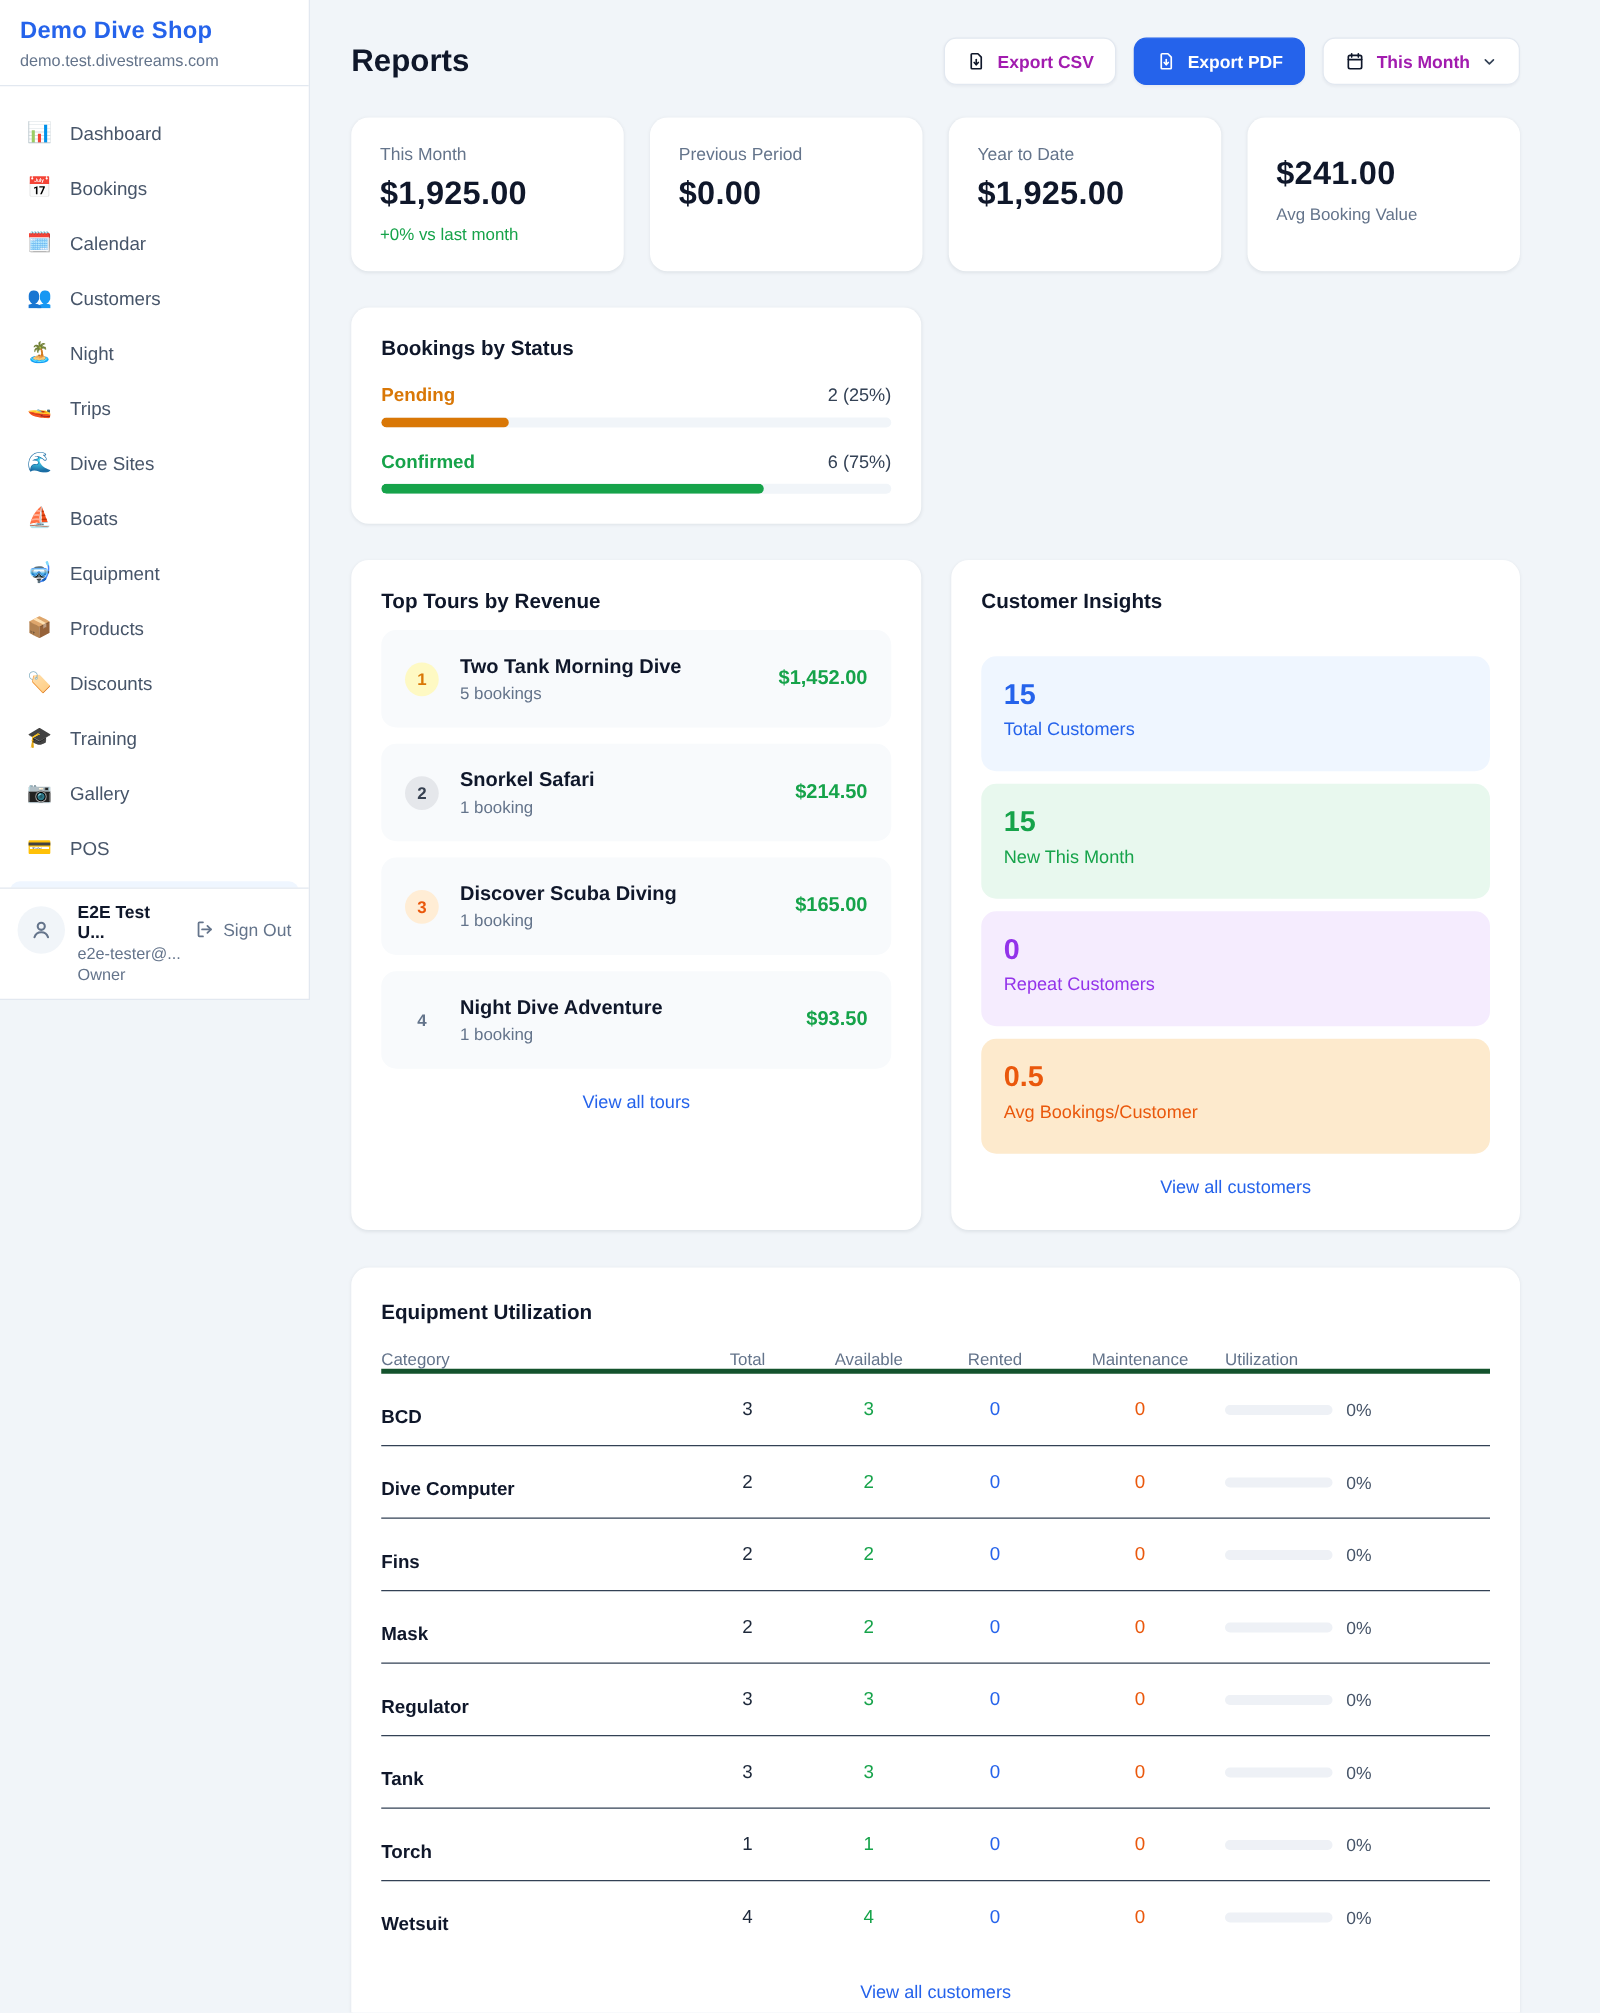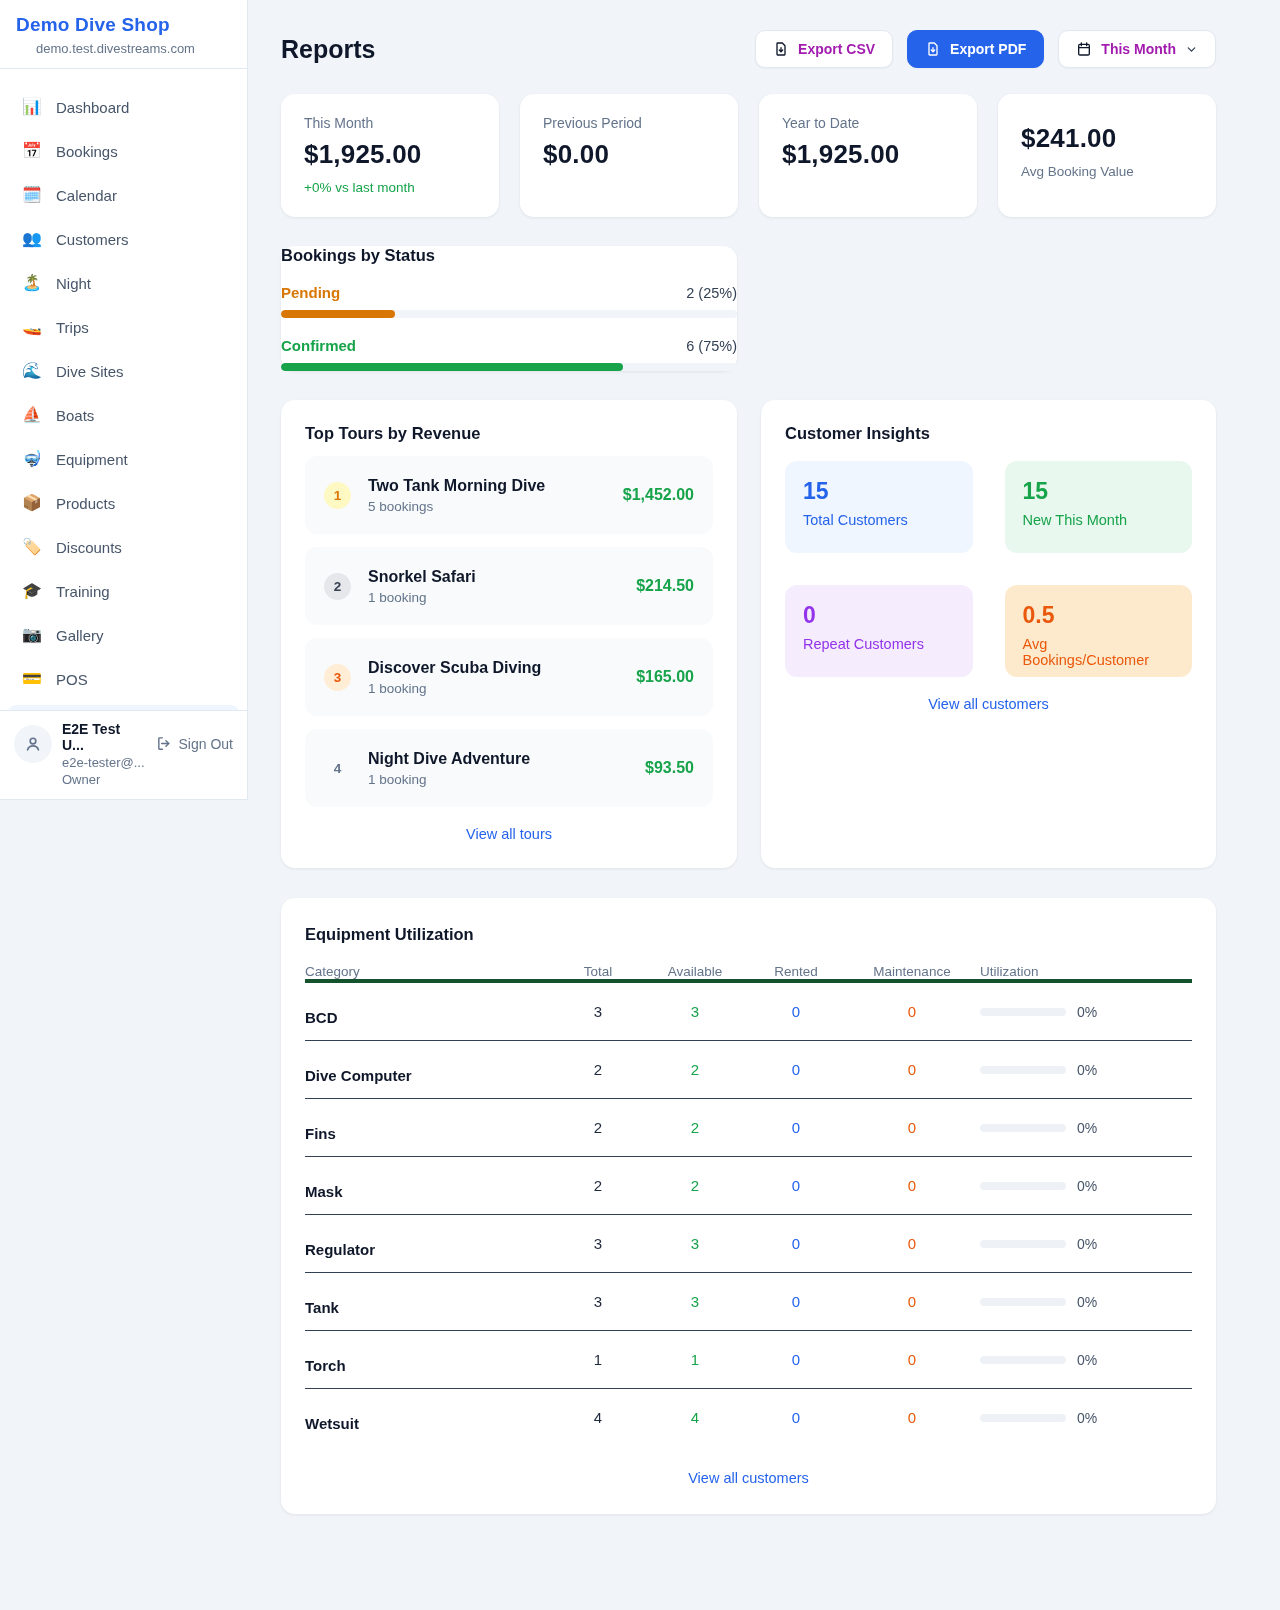--- a/index.html
+++ b/index.html
@@ -12,21 +12,21 @@
     overflow:hidden;
   }
   
   .sidebar {
     position:absolute; left:0; top:0; width:248px; height:800px;
     background:#fff; border-right:1px solid #e2e8f0; border-bottom:1px solid #e2e8f0;
     display:flex; flex-direction:column;
   }
   .sb-head { padding:14px 16px 12px; border-bottom:1px solid #e2e8f0; }
   .sb-title { color:#2563eb; font-size:19px; font-weight:bold; letter-spacing:.2px; }
-  .sb-domain { color:#64748b; font-size:13px; margin-top:5px;margin-left:20px; }
+  .sb-domain { color:#64748b; font-size:13px; margin-top:5px; }
   .sb-nav { flex:1; padding:20px 8px 0; overflow:hidden; }
   .nav-item {
     display:flex; align-items:center; gap:14px;
     height:36px; padding:0 14px; margin-bottom:8px;
     border-radius:8px; cursor:pointer;
   }
   .nav-icon { width:20px; font-size:16px; line-height:1; text-align:center; }
   .nav-label { color:#475569; font-size:15px; }
   .nav-partial { height:40px; margin:0 0 0 0; border-radius:8px 8px 0 0; background:#eff6ff; }
   .sb-foot {
@@ -66,21 +66,21 @@
   .stat-bottom { font-size:13.5px; margin-top:10px; }
   .stat-bottom:empty { display:none; }
   
   .grid2 { display:grid; grid-template-columns:456px 455px; gap:24px; margin-top:29px; align-items:start; }
   .grid2.stretch { align-items:stretch; }
   .sec-title { font-size:16.5px; font-weight:bold; color:#0f172a; }
   
   .rev-card { padding:24px; }
   .rev-plot { margin-top:16px; height:186px; border-radius:3px; }
   
-  .status-card { }
+  .status-card { padding:24px; }
   .status-row { margin-top:19px; }
   .status-line { display:flex; justify-content:space-between; align-items:baseline;margin-top:16px; }
   .status-label { font-size:15px; font-weight:bold; }
   .status-count { font-size:14.5px; color:#334155; }
   .track { margin-top:9px; height:8px; background:#f1f5f9; border-radius:5px; overflow:hidden; }
   .fill { height:100%; border-radius:5px; }
   
   .tours-card { padding:24px; display:flex; flex-direction:column; }
   .tour-row {
     display:flex; align-items:center; gap:17px; margin-top:13px;
@@ -91,21 +91,21 @@
     width:27px; height:27px; border-radius:50%; flex:none;
     display:flex; align-items:center; justify-content:center;
     font-size:13.5px; font-weight:bold;
   }
   .tour-name { font-size:16px; font-weight:bold; color:#0f172a; }
   .tour-sub { font-size:13.5px; color:#64748b; margin-top:4px; }
   .tour-rev { margin-left:auto; font-size:16px; font-weight:bold; color:#16a34a; white-space:nowrap; }
   .view-link { display:block; margin:19px auto 2px; font-size:14.5px; color:#2563eb; text-align:center; text-decoration:none; cursor:pointer; }
   
   .ins-card { padding:24px; }
-  .ins-grid { display:grid; grid-template-columns:1fr 1fr; gap:32px; margin-top:18px; }
+  .ins-grid { display:grid; grid-template-columns:1fr; gap:10px; margin-top:34px; }
   .ins-tile { border-radius:12px; padding:17px 18px; height:92px; }
   .ins-value { font-size:23px; font-weight:bold; }
   .ins-label { font-size:14.5px; margin-top:7px; }
   
   .eq-card { padding:27px 24px 26px; margin-top:30px; }
   .eq-grid { display:grid; grid-template-columns:1fr 88px 106px 96px 136px 212px; align-items:center; }
   .eq-headrow { margin-top:20px; padding-bottom:0; border-bottom:4px solid #14532d; }
   .eq-h { font-size:13.5px; color:#64748b; }
   .eq-h.num { text-align:center; }
   .eq-row { padding:14px 0; border-bottom:1px solid #334155; }

